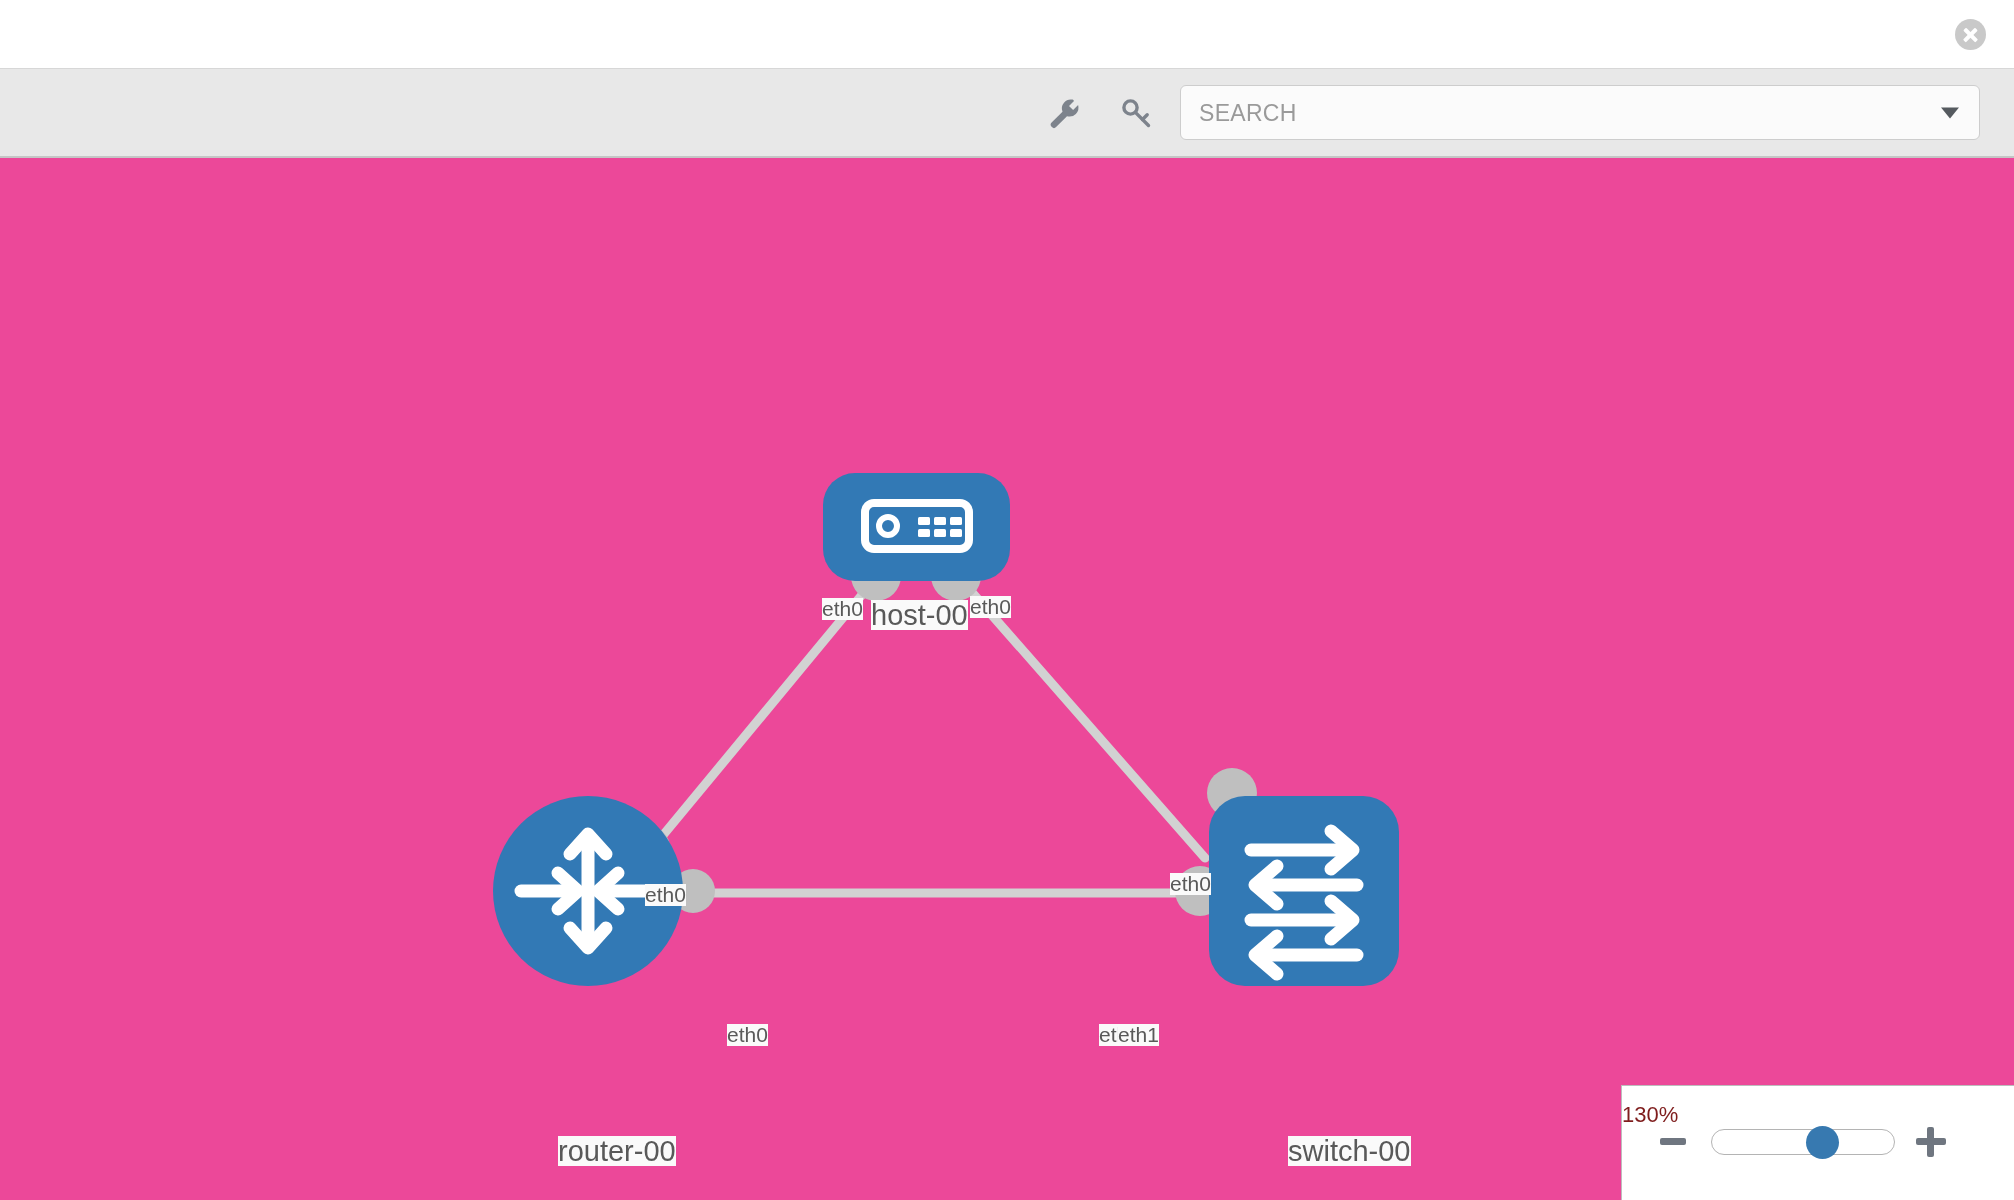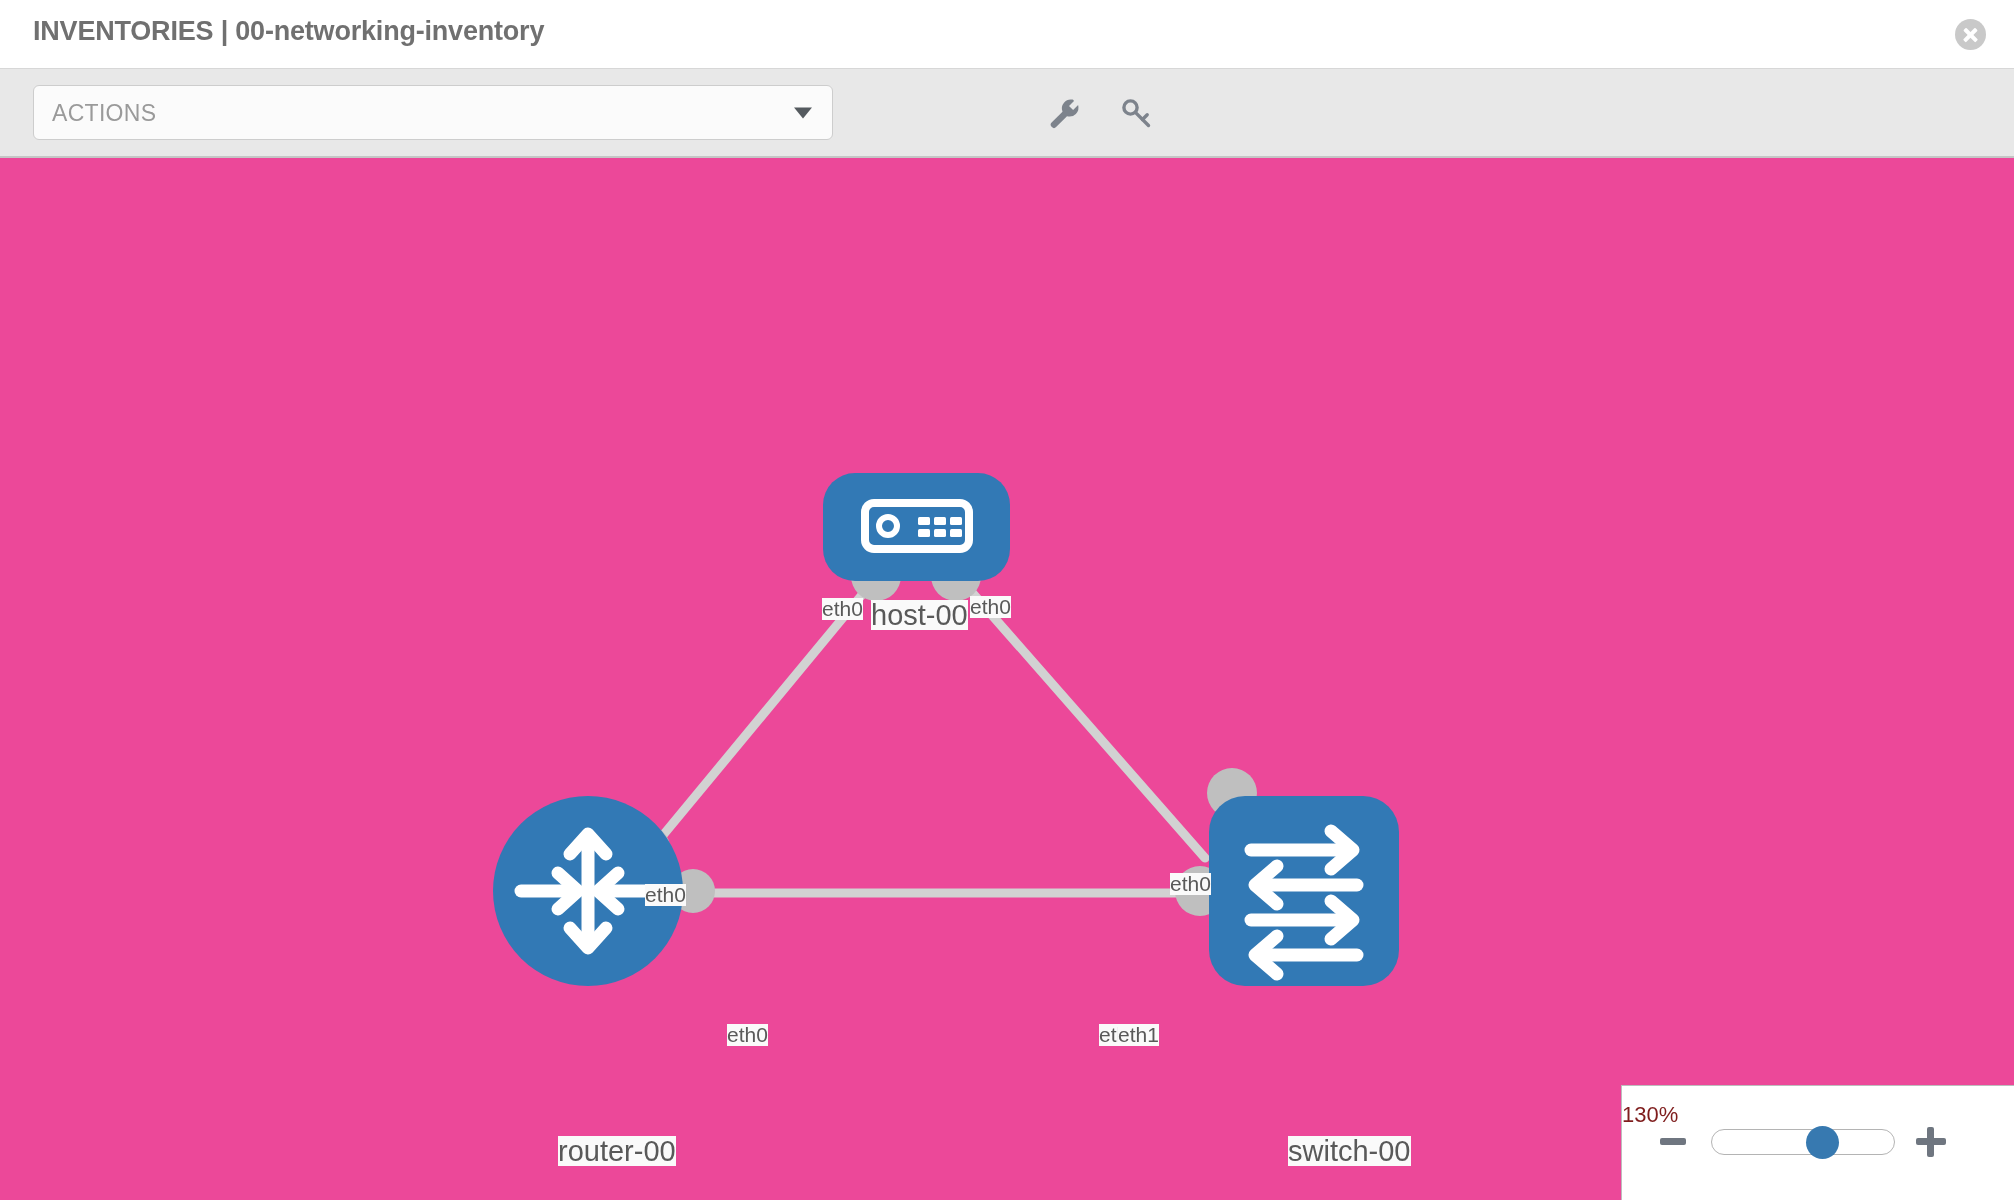--- a/index.html
+++ b/index.html
@@ -215,50 +215,49 @@
     width: 33px;
     height: 33px;
     border-radius: 50%;
     background: #3779b0;
   }
 </style>
 </head>
 <body>
 
 <div id="header">
-  <div id="page-title">INVENTORIES | 00-networking-inventory</div>
   <div id="close-button">
     <div class="x1"></div>
     <div class="x2"></div>
   </div>
 </div>
 
 <div id="toolbar">
 
-  <div id="actions-select" class="field-box">
-    <span class="field-label">ACTIONS</span>
-    <span class="caret"></span>
-  </div>
 
   <div id="wrench-icon" class="tool-icon">
     <svg width="36" height="36" viewBox="0 0 36 36" aria-hidden="true">
       <path d="M26.6 4.6a9 9 0 0 0-10.1 12.1L5.6 27.6a3 3 0 0 0 0 4.2l.3.3a3 3 0 0 0 4.2 0l10.9-10.9A9 9 0 0 0 32.1 10l-5 5-4.1-4.1 5-5a9 9 0 0 0-1.4-1.3z" fill="#7d838c"></path>
     </svg>
   </div>
 
   <div id="key-icon" class="tool-icon">
     <svg width="36" height="36" viewBox="0 0 36 36" aria-hidden="true">
       <g fill="none" stroke="#7d838c" stroke-width="3.4" stroke-linecap="round">
         <circle cx="12.5" cy="12.5" r="6.6" fill="none"></circle>
         <path d="M17.4 17.4 L30.5 30.5"></path>
         <path d="M24.5 24.5 L29.2 19.8"></path>
       </g>
     </svg>
   </div>
 
+  <div id="search-select" class="field-box">
+    <span class="field-label">SEARCH</span>
+    <span class="caret"></span>
+  </div>
 
 </div>
 
 <div id="canvas">
 
   <svg id="topology-svg" viewBox="0 0 2014 1042">
 
     <g stroke="#d2d2d2" stroke-width="9" stroke-linecap="round">
       <line x1="880" y1="415" x2="640" y2="705"></line>
       <line x1="955" y1="415" x2="1205" y2="700"></line>

